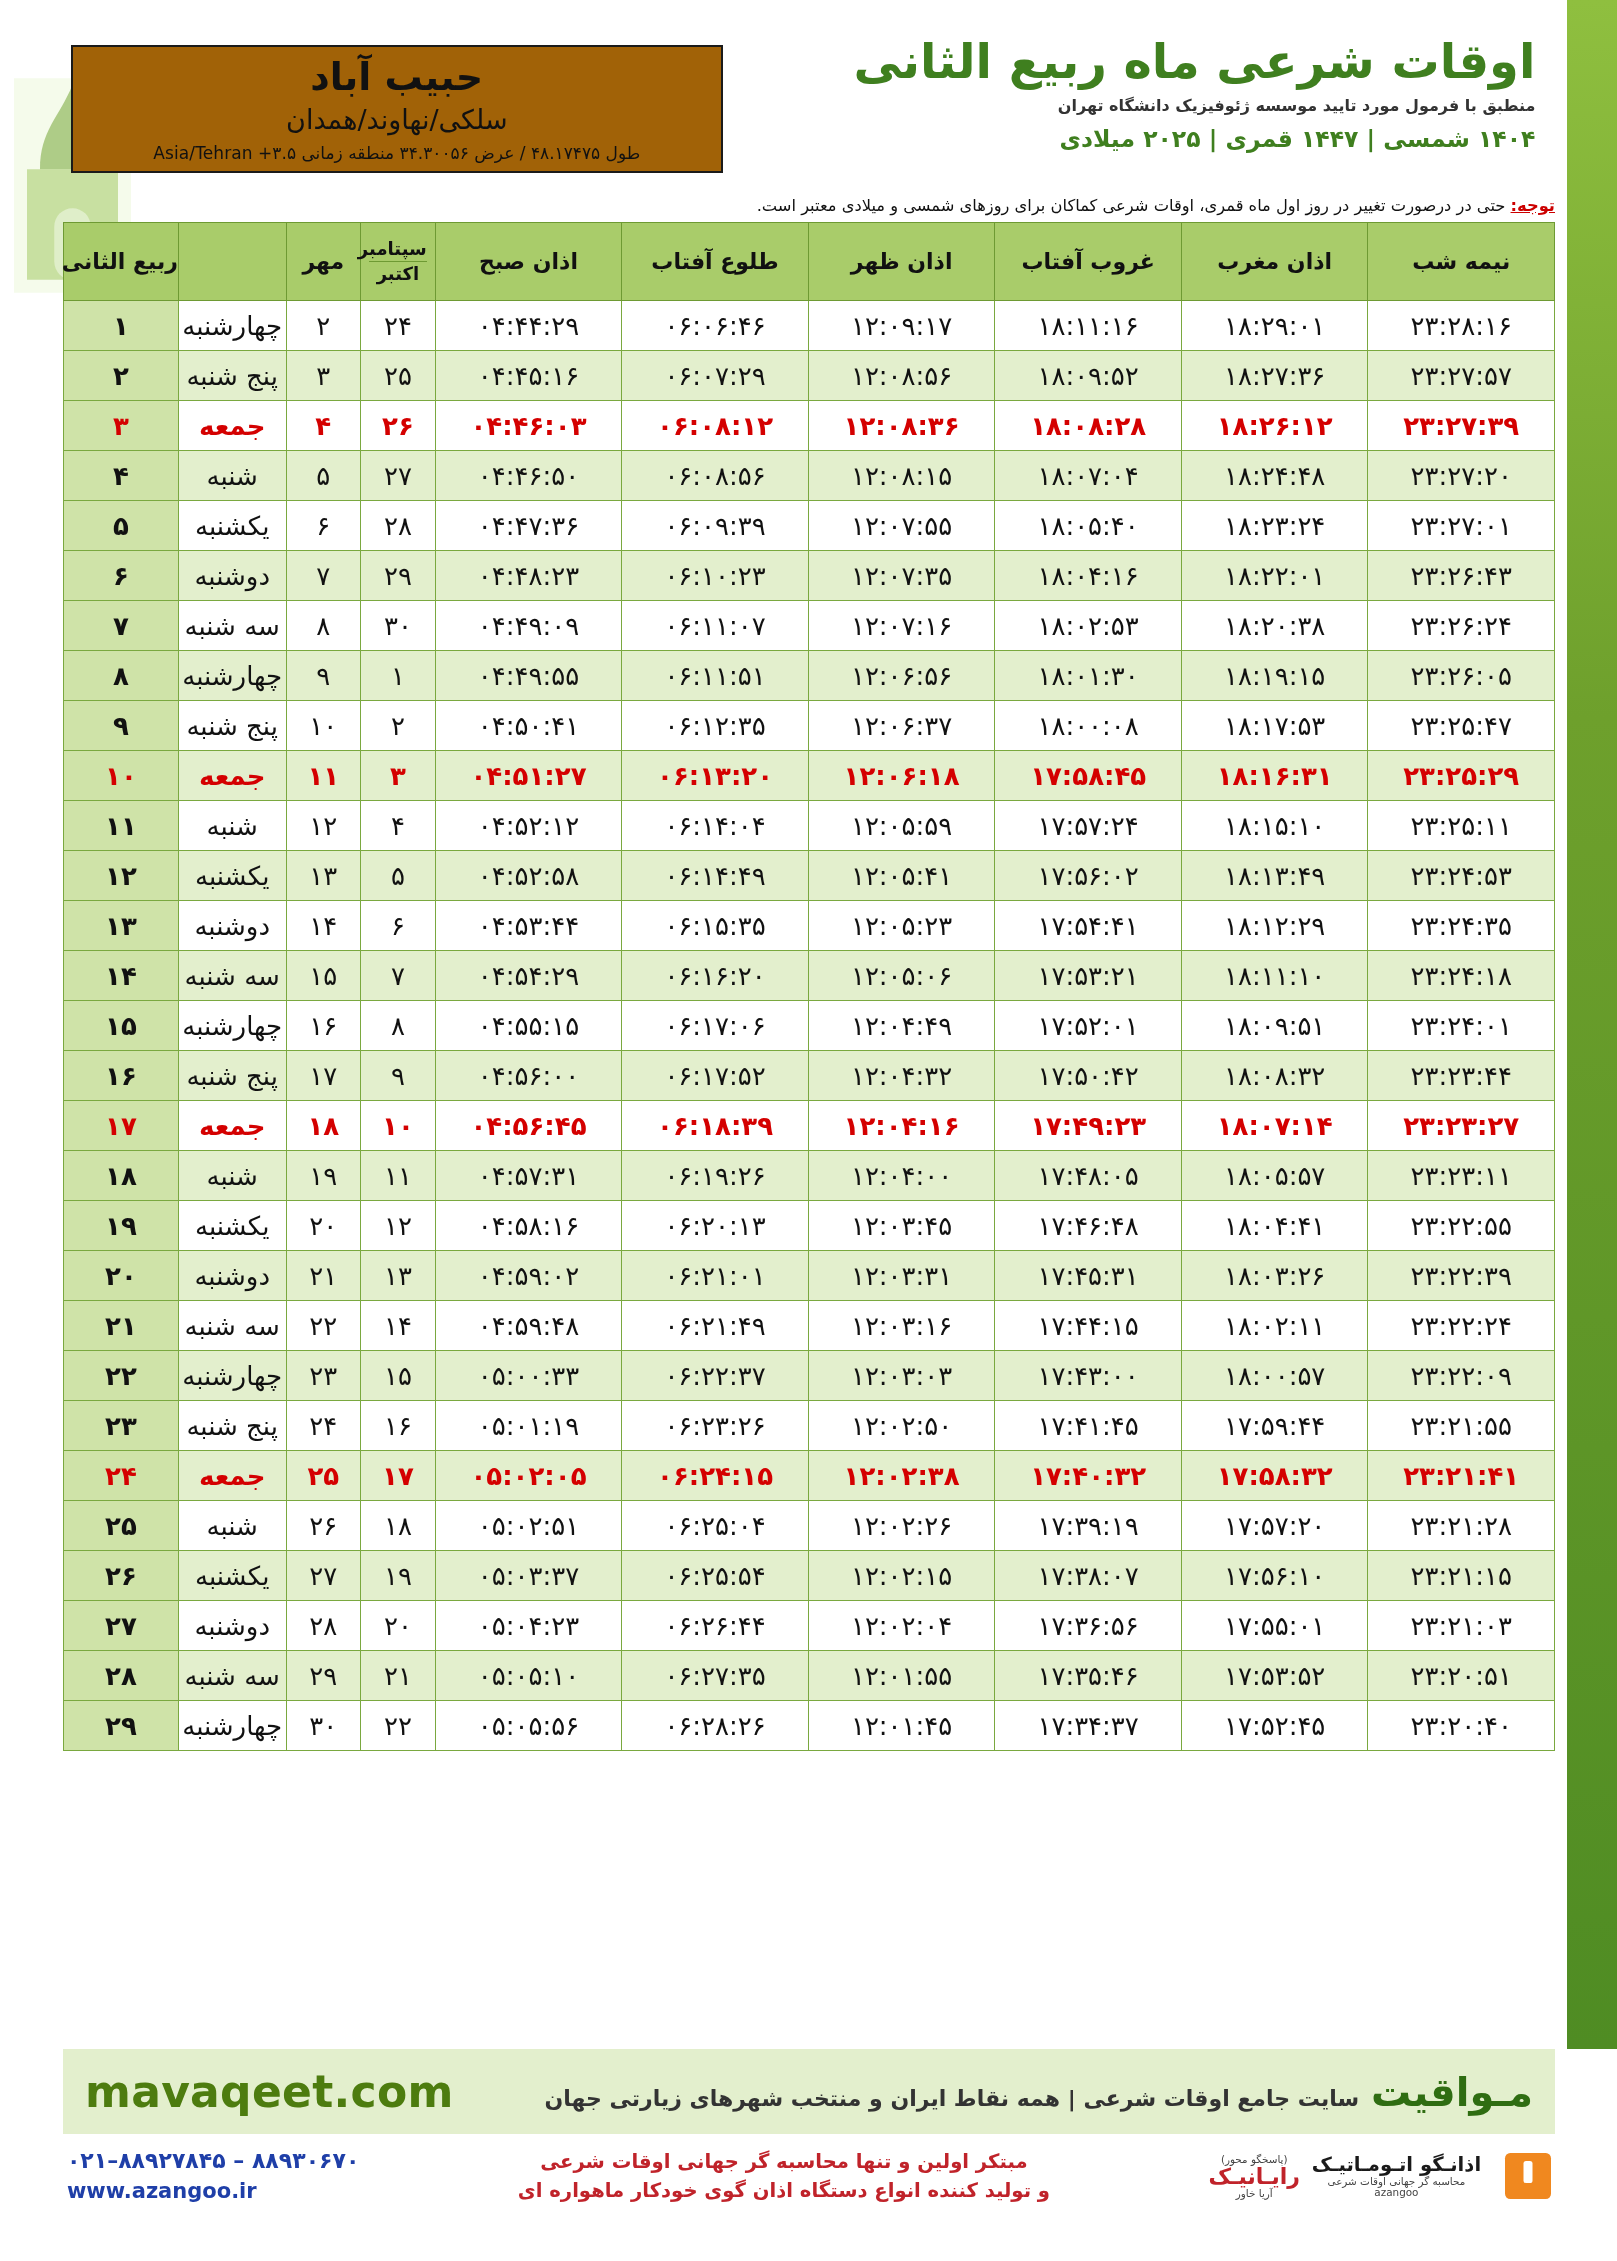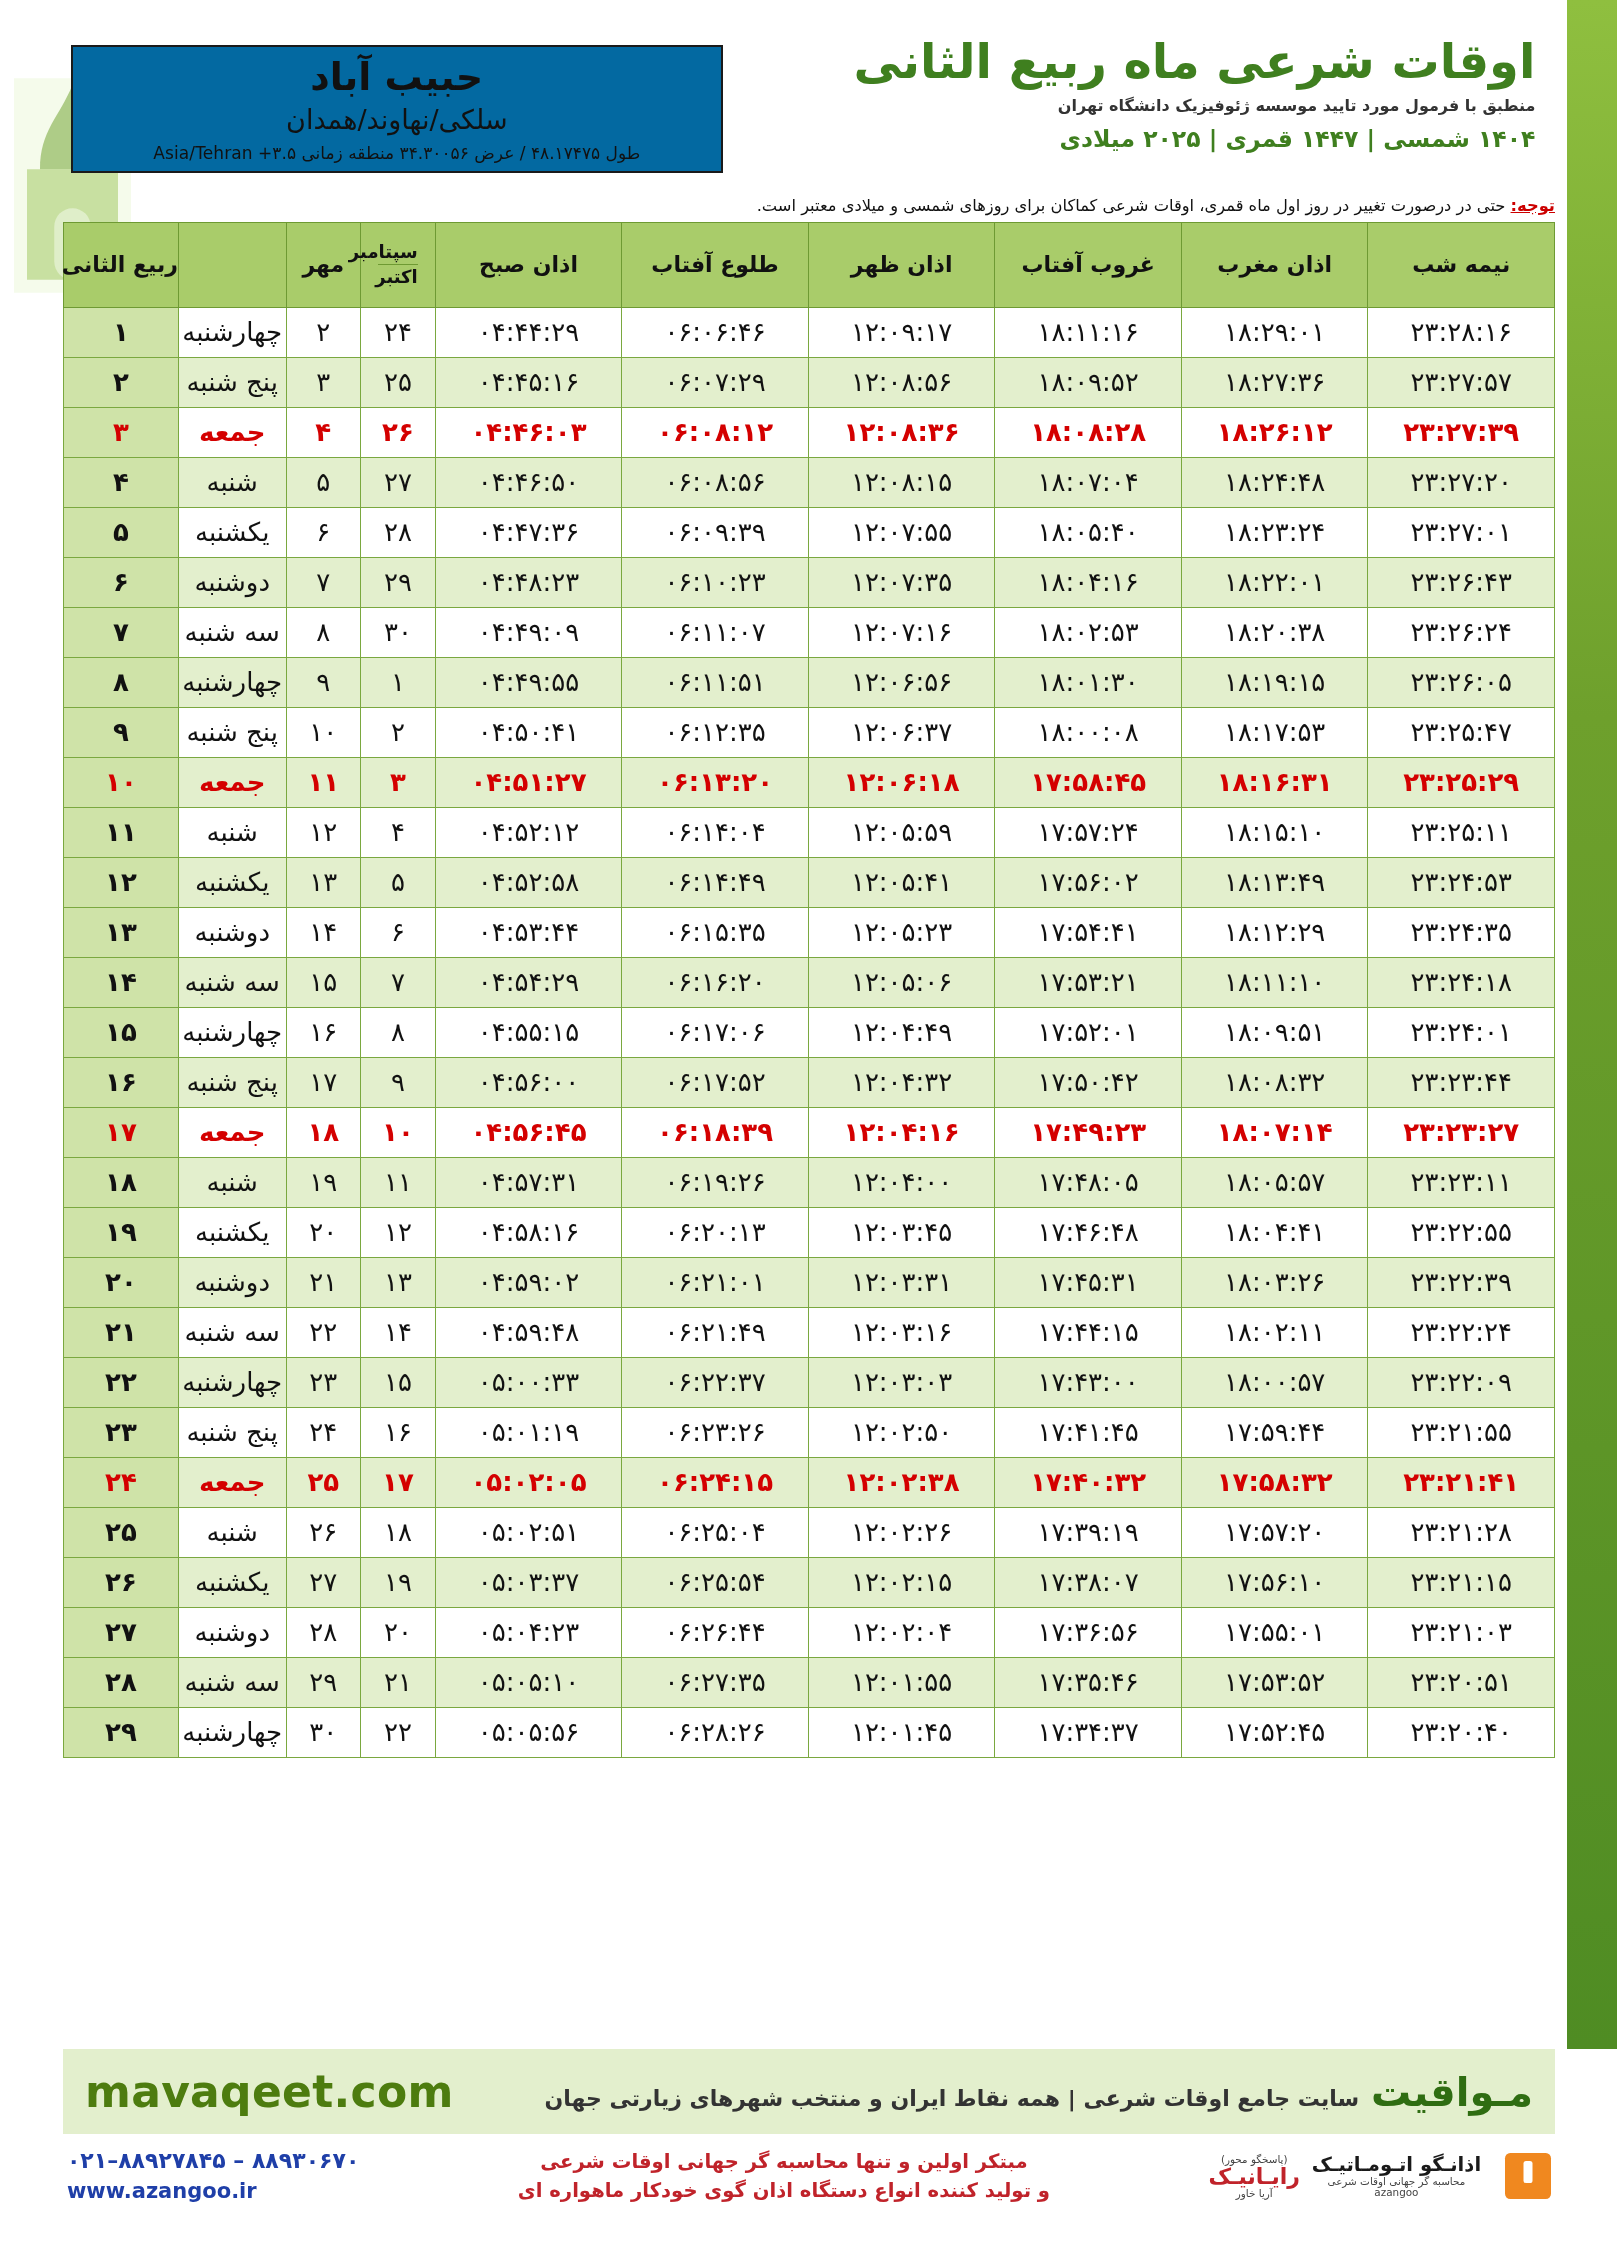--- a/index.html
+++ b/index.html
@@ -33,21 +33,21 @@
     top: 35px; right: 63px; left: 63px;
     height: 157px;
   }
   .city-box {
     position: absolute;
     top: 10.4px; left: 7.8px;
     width: 652px;
     border: 2px solid #1a1a1a;
     padding: 9px 6.5px 7.8px 6.5px;
     text-align: center;
-    background: #0369a1;
+    background: #a16207;
   }
   .city-name {
     font-size: 38px;
     font-weight: bold;
     color: #111;
     line-height: 1.15;
   }
   .city-sub {
     font-size: 27px;
     color: #111;
@@ -118,21 +118,21 @@
   }
   table.times thead th {
     background: #a9cc6a;
     color: #111;
     font-size: 22px;
     font-weight: bold;
     height: 78px;
     border-color: #6e9a33;
   }
   thead th.split {
-    padding: 17px;
+    padding: 8px;
     vertical-align: middle;
   }
   .split-top, .split-bot {
     display: block;
     font-size: 18px;
     line-height: 1.35;
   }
   .split-bot { border-top: 1.3px solid #6e9a33; }
 
   tbody tr.odd td { background: #ffffff; }

